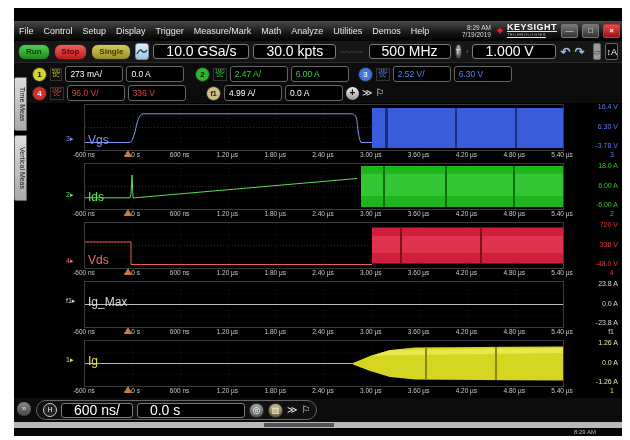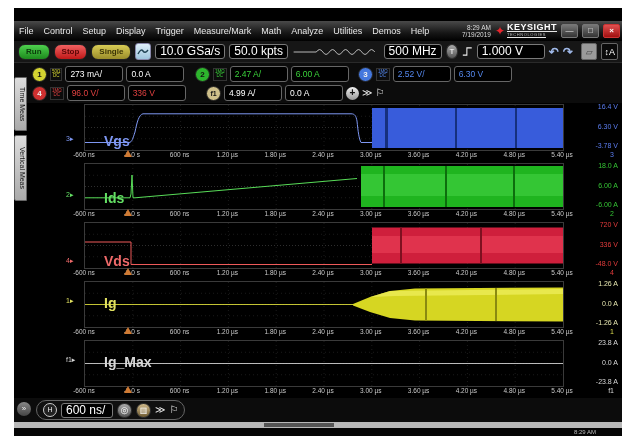--- a/index.html
+++ b/index.html
@@ -32,21 +32,21 @@
     border-bottom:1px solid #2a2a2a;display:flex;align-items:center;gap:4px;
     padding:0 4px;box-sizing:border-box;}
   .pill{height:14px;border-radius:7px;font-size:8px;font-weight:bold;line-height:14px;
     padding:0 7px;border:1px solid #222;}
   .pill.run{background:linear-gradient(#4ed04e,#1d8a1d);color:#0a3a0a;}
   .pill.stop{background:linear-gradient(#f06060,#c01818);color:#5a0505;}
   .pill.single{background:linear-gradient(#d8cc55,#9a8d2a);color:#3a3305;}
   .tbtn{width:17px;height:15px;border-radius:3px;background:linear-gradient(#dff0fa,#9fc5dd);
     border:1px solid #88a;display:flex;align-items:center;justify-content:center;}
   .field{background:#000;border:1px solid #7a7a7a;border-radius:3px;color:#fff;
-    font-size:12px;height:13px;line-height:13px;padding:0 4px;white-space:nowrap;}
+    font-size:14px;height:13px;line-height:13px;padding:0 12px;white-space:nowrap;}
   #sinegraphic{width:108px;height:14px;}
   .circ{width:13px;height:13px;border-radius:50%;background:linear-gradient(#aaa,#555);
     color:#fff;font-size:8px;line-height:13px;text-align:center;border:1px solid #333;}
   .arrowbtn{color:#9fb8e8;font-size:12px;font-weight:bold;line-height:12px;}
   .ricon{width:18px;height:15px;border:1px solid #666;border-radius:2px;
     display:flex;align-items:center;justify-content:center;font-size:9px;}
   .ricon.dim{background:#9a9a9a;color:#444;}
   .ricon.dark{background:#0a0a0a;color:#fff;}
   
   #measarea{position:absolute;left:0;top:55px;width:100%;height:40px;background:#0c0c0c;}
@@ -66,21 +66,21 @@
   .vtab{position:absolute;left:0;width:13px;background:linear-gradient(#ddd,#aaa);
     border:1px solid #666;border-radius:2px 0 0 2px;color:#111;font-size:7px;
     writing-mode:vertical-rl;text-align:center;box-sizing:border-box;}
   #panels{position:absolute;left:14px;top:0;width:594px;height:295px;}
   .panel{position:relative;width:100%;height:59px;}
   .plot{position:absolute;left:56px;top:1px;width:478px;height:45px;
     border:1px solid #3a3a3a;box-sizing:content-box;background:#000;}
   .wsvg{position:absolute;left:0;top:0;width:100%;height:100%;}
   .gv,.gh{stroke:#2d2d2d;stroke-width:0.6;stroke-dasharray:1 3;}
   .gc{stroke:#424242;stroke-width:0.7;stroke-dasharray:1 2;}
-  .wlabel{position:absolute;left:19px;font-size:14px;font-weight:bold;}
+  .wlabel{position:absolute;left:3px;font-size:12px;}
   .gmark{position:absolute;left:38px;font-size:7px;}
   .vlabels{position:absolute;left:536px;top:1px;width:58px;height:45px;font-size:7px;}
   .vlabels span{position:absolute;right:4px;white-space:nowrap;}
   .vtop{top:-1px;} .vmid{top:19px;} .vbot{top:38px;}
   .taxis{position:absolute;left:56px;top:47px;width:478px;height:12px;}
   .tick{position:absolute;top:1px;transform:translateX(-50%);color:#c9c9c9;
     font-size:6.5px;white-space:nowrap;}
   .trig{position:absolute;left:96px;top:47px;width:0;height:0;
     border-left:4px solid transparent;border-right:4px solid transparent;
     border-bottom:7px solid #cf7a33;}
@@ -151,21 +151,21 @@
   <div id="toolbar">
     <span class="pill run">Run</span>
     <span class="pill stop">Stop</span>
     <span class="pill single">Single</span>
     <span class="tbtn">
       <svg width="12" height="9" viewBox="0 0 12 9">
           <path d="M1,7 Q4,1 6,4 T11,3" stroke="#245" fill="none" stroke-width="1.4"></path>
         </svg>
     </span>
     <span class="field">10.0 GSa/s</span>
-    <span class="field">50.0 kpts</span>
+    <span class="field">30.0 kpts</span>
     <svg id="sinegraphic" viewBox="0 0 108 14">
       <path d="M2,7 H30 M30,7 Q34,1 38,7 T46,7 T54,7 T62,7 T70,7 T78,7 T86,7 T94,7 T102,7" stroke="#ddd" fill="none" stroke-width="1"></path>
     </svg>
     <span class="field">500 MHz</span>
     <span class="circ">T</span>
     <svg width="13" height="13" viewBox="0 0 13 13">
       <path d="M1,11 H6 V2 H12" stroke="#eee" fill="none" stroke-width="1.3"></path>
     </svg>
     <span class="field" style="min-width:58px">1.000 V</span>
     <span class="arrowbtn">↶</span>
@@ -366,20 +366,64 @@
             <span class="tick" style="left: 60%;">3.00 µs</span>
             <span class="tick" style="left: 70%;">3.60 µs</span>
             <span class="tick" style="left: 80%;">4.20 µs</span>
             <span class="tick" style="left: 90%;">4.80 µs</span>
             <span class="tick" style="left: 100%;">5.40 µs</span>
           </div>
         <span class="trig"></span>
         <span class="chid">4</span>
       </div>
 
+      <div class="panel p5">
+        <div class="plot">
+          <svg class="wsvg" viewBox="0 0 478 45" preserveAspectRatio="none">
+            <g class="grid">
+                <line class="gv" x1="47.8" y1="0" x2="47.8" y2="45"></line>
+                <line class="gv" x1="95.6" y1="0" x2="95.6" y2="45"></line>
+                <line class="gv" x1="143.4" y1="0" x2="143.4" y2="45"></line>
+                <line class="gv" x1="191.2" y1="0" x2="191.2" y2="45"></line>
+                <line class="gv" x1="239.0" y1="0" x2="239.0" y2="45"></line>
+                <line class="gv" x1="286.8" y1="0" x2="286.8" y2="45"></line>
+                <line class="gv" x1="334.6" y1="0" x2="334.6" y2="45"></line>
+                <line class="gv" x1="382.4" y1="0" x2="382.4" y2="45"></line>
+                <line class="gv" x1="430.2" y1="0" x2="430.2" y2="45"></line>
+                <line class="gh" x1="0" y1="11.25" x2="478" y2="11.25"></line>
+                <line class="gh" x1="0" y1="33.75" x2="478" y2="33.75"></line>
+                <line class="gc" x1="0" y1="22.5" x2="478" y2="22.5"></line>
+              </g>
+            <path d="M0,22.5 H478" stroke="#cfcfcf" fill="none" stroke-width="0.9"></path>
+          </svg>
+          <span class="wlabel">Ig_Max</span>
+        </div>
+        <span class="gmark">f1▸</span>
+        <div class="vlabels">
+          <span class="vtop">23.8 A</span>
+          <span class="vmid">0.0 A</span>
+          <span class="vbot">-23.8 A</span>
+        </div>
+        <div class="taxis">
+            <span class="tick" style="left: 0%;">-600 ns</span>
+            <span class="tick" style="left: 10%;">-0.0 s</span>
+            <span class="tick" style="left: 20%;">600 ns</span>
+            <span class="tick" style="left: 30%;">1.20 µs</span>
+            <span class="tick" style="left: 40%;">1.80 µs</span>
+            <span class="tick" style="left: 50%;">2.40 µs</span>
+            <span class="tick" style="left: 60%;">3.00 µs</span>
+            <span class="tick" style="left: 70%;">3.60 µs</span>
+            <span class="tick" style="left: 80%;">4.20 µs</span>
+            <span class="tick" style="left: 90%;">4.80 µs</span>
+            <span class="tick" style="left: 100%;">5.40 µs</span>
+          </div>
+        <span class="trig"></span>
+        <span class="chid">f1</span>
+      </div>
+
       <div class="panel p4">
         <div class="plot">
           <svg class="wsvg" viewBox="0 0 478 45" preserveAspectRatio="none">
             <g class="grid">
                 <line class="gv" x1="47.8" y1="0" x2="47.8" y2="45"></line>
                 <line class="gv" x1="95.6" y1="0" x2="95.6" y2="45"></line>
                 <line class="gv" x1="143.4" y1="0" x2="143.4" y2="45"></line>
                 <line class="gv" x1="191.2" y1="0" x2="191.2" y2="45"></line>
                 <line class="gv" x1="239.0" y1="0" x2="239.0" y2="45"></line>
                 <line class="gv" x1="286.8" y1="0" x2="286.8" y2="45"></line>
@@ -414,72 +458,29 @@
             <span class="tick" style="left: 60%;">3.00 µs</span>
             <span class="tick" style="left: 70%;">3.60 µs</span>
             <span class="tick" style="left: 80%;">4.20 µs</span>
             <span class="tick" style="left: 90%;">4.80 µs</span>
             <span class="tick" style="left: 100%;">5.40 µs</span>
           </div>
         <span class="trig"></span>
         <span class="chid">1</span>
       </div>
 
-      <div class="panel p5">
-        <div class="plot">
-          <svg class="wsvg" viewBox="0 0 478 45" preserveAspectRatio="none">
-            <g class="grid">
-                <line class="gv" x1="47.8" y1="0" x2="47.8" y2="45"></line>
-                <line class="gv" x1="95.6" y1="0" x2="95.6" y2="45"></line>
-                <line class="gv" x1="143.4" y1="0" x2="143.4" y2="45"></line>
-                <line class="gv" x1="191.2" y1="0" x2="191.2" y2="45"></line>
-                <line class="gv" x1="239.0" y1="0" x2="239.0" y2="45"></line>
-                <line class="gv" x1="286.8" y1="0" x2="286.8" y2="45"></line>
-                <line class="gv" x1="334.6" y1="0" x2="334.6" y2="45"></line>
-                <line class="gv" x1="382.4" y1="0" x2="382.4" y2="45"></line>
-                <line class="gv" x1="430.2" y1="0" x2="430.2" y2="45"></line>
-                <line class="gh" x1="0" y1="11.25" x2="478" y2="11.25"></line>
-                <line class="gh" x1="0" y1="33.75" x2="478" y2="33.75"></line>
-                <line class="gc" x1="0" y1="22.5" x2="478" y2="22.5"></line>
-              </g>
-            <path d="M0,22.5 H478" stroke="#cfcfcf" fill="none" stroke-width="0.9"></path>
-          </svg>
-          <span class="wlabel">Ig_Max</span>
-        </div>
-        <span class="gmark">f1▸</span>
-        <div class="vlabels">
-          <span class="vtop">23.8 A</span>
-          <span class="vmid">0.0 A</span>
-          <span class="vbot">-23.8 A</span>
-        </div>
-        <div class="taxis">
-            <span class="tick" style="left: 0%;">-600 ns</span>
-            <span class="tick" style="left: 10%;">-0.0 s</span>
-            <span class="tick" style="left: 20%;">600 ns</span>
-            <span class="tick" style="left: 30%;">1.20 µs</span>
-            <span class="tick" style="left: 40%;">1.80 µs</span>
-            <span class="tick" style="left: 50%;">2.40 µs</span>
-            <span class="tick" style="left: 60%;">3.00 µs</span>
-            <span class="tick" style="left: 70%;">3.60 µs</span>
-            <span class="tick" style="left: 80%;">4.20 µs</span>
-            <span class="tick" style="left: 90%;">4.80 µs</span>
-            <span class="tick" style="left: 100%;">5.40 µs</span>
-          </div>
-        <span class="trig"></span>
-        <span class="chid">f1</span>
-      </div>
-
     </div>
   </div>
 
   <div id="bottombar">
     <span id="collapse-btn">»</span>
     <div id="hgroup">
       <span id="hcirc">H</span>
       <span class="field" style="min-width:42px">600 ns/</span>
+      <span class="field" style="min-width:82px">0.0 s</span>
       <span class="circ" style="font-size:9px">◎</span>
       <span class="circ" style="background:linear-gradient(#cfb98a,#6e5a30);font-size:8px">▥</span>
       <span class="micon">≫</span>
       <span class="micon">⚐</span>
     </div>
   </div>
 
   <div id="scrollstrip">
     <div id="scrollthumb"></div>
   </div>

